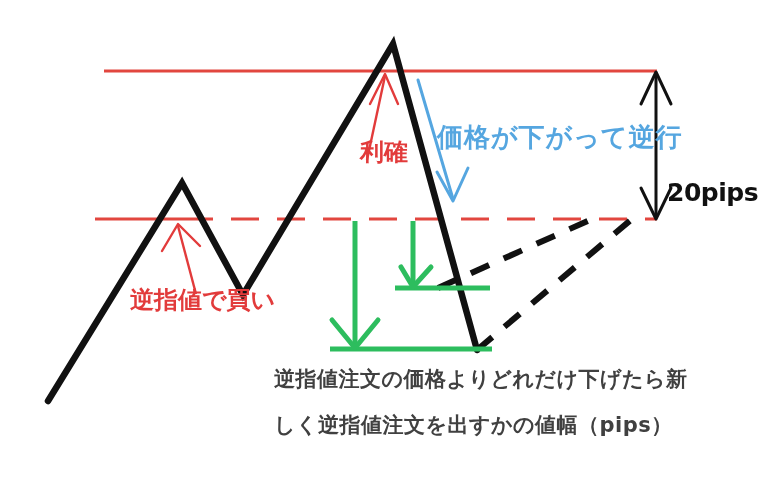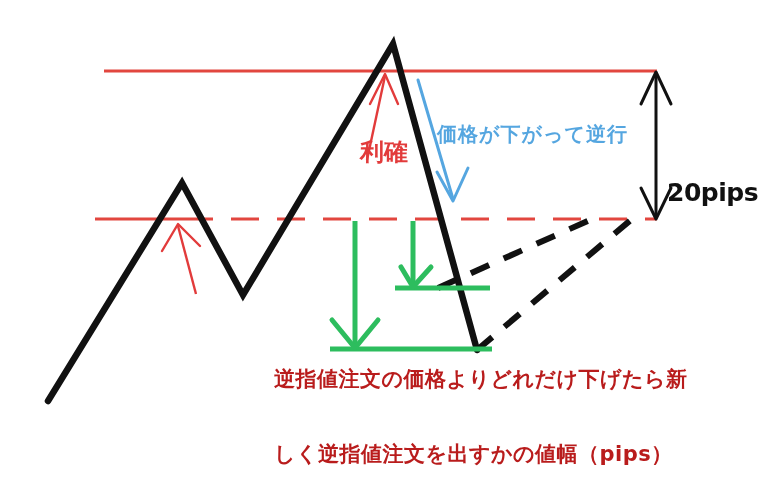--- a/index.html
+++ b/index.html
@@ -24,22 +24,22 @@
     left: 0;
     top: 0;
   }
   .lbl {
     position: absolute;
     white-space: nowrap;
     font-weight: 700;
     line-height: 1.0;
   }
   .lbl-red   { color: #e23b3b; font-size: 24px; letter-spacing: 0px; }
-  .lbl-blue  { color: #55a6e0; font-size: 20px; letter-spacing: 1px; }
-  .lbl-green { color: #b91c1c; font-size: 21px; letter-spacing: 0.5px; text-align: center; }
+  .lbl-blue  { color: #55a6e0; font-size: 26px; letter-spacing: 1px; }
+  .lbl-green { color: #404040; font-size: 21px; letter-spacing: 0.5px; text-align: center; }
   .lbl-black { color: #111111; font-size: 25px; letter-spacing: -0.5px; }
 </style>
 </head>
 <body>
 
 <div id="diagram-root">
 
   <svg width="768" height="490" viewBox="0 0 768 490">
 
     <g>
@@ -91,20 +91,21 @@
       <polyline points="641,104 656,72 671,104" fill="none" stroke="#111111" stroke-width="3" stroke-linecap="round" stroke-linejoin="round"></polyline>
       <polyline points="641,188 656,219 671,188" fill="none" stroke="#111111" stroke-width="3" stroke-linecap="round" stroke-linejoin="round"></polyline>
     </g>
 
   </svg>
 
   <div class="lbl lbl-red" style="left:360px; top:140px;">利確</div>
 
   <div class="lbl lbl-blue" style="left:437px; top:124px;">価格が下がって逆行</div>
 
+  <div class="lbl lbl-red" style="left:130px; top:288px;">逆指値で買い</div>
 
   <div class="lbl lbl-black" style="left:667px; top:140px;margin-top:40px;">20pips</div>
 
   <div class="lbl lbl-green" style="left:274px; top:369px;">逆指値注文の価格よりどれだけ下げたら新</div>
 
-  <div class="lbl lbl-green" style="left:274px; top:415px;margin-top:29px;">しく逆指値注文を出すかの値幅（pips）</div>
+  <div class="lbl lbl-green" style="left:274px; top:415px;">しく逆指値注文を出すかの値幅（pips）</div>
 
 </div>
 
 </body></html>

